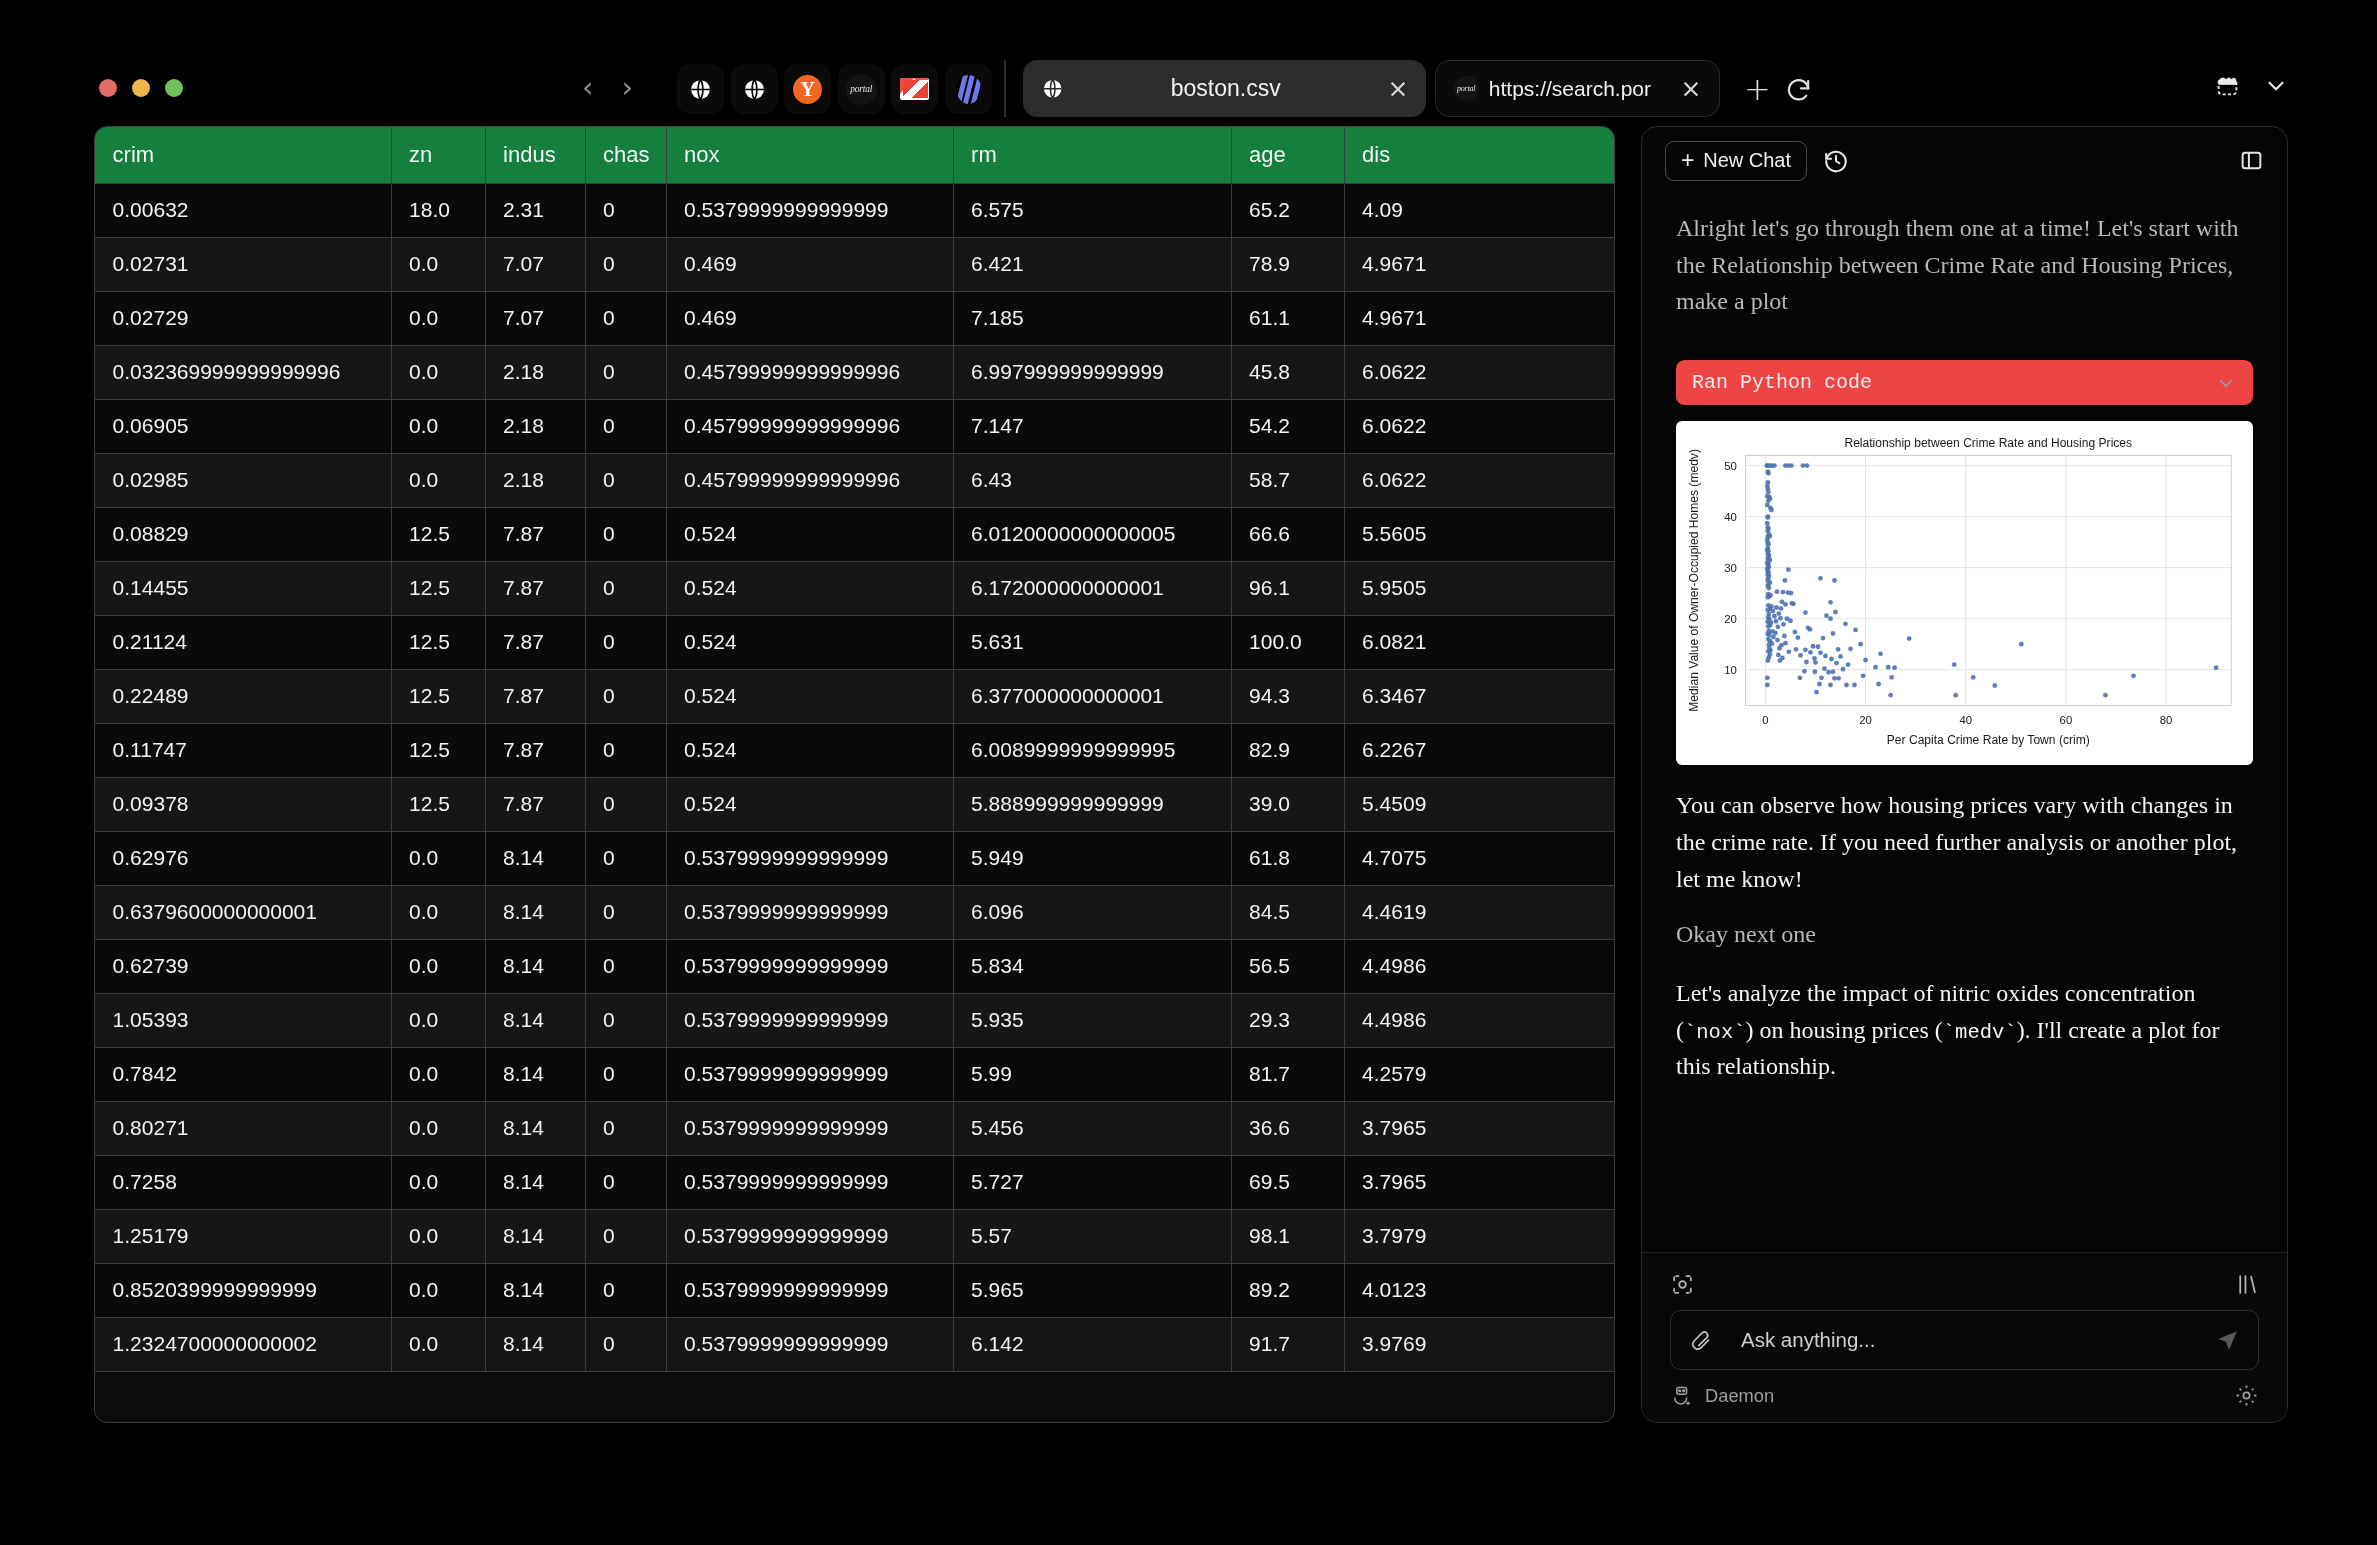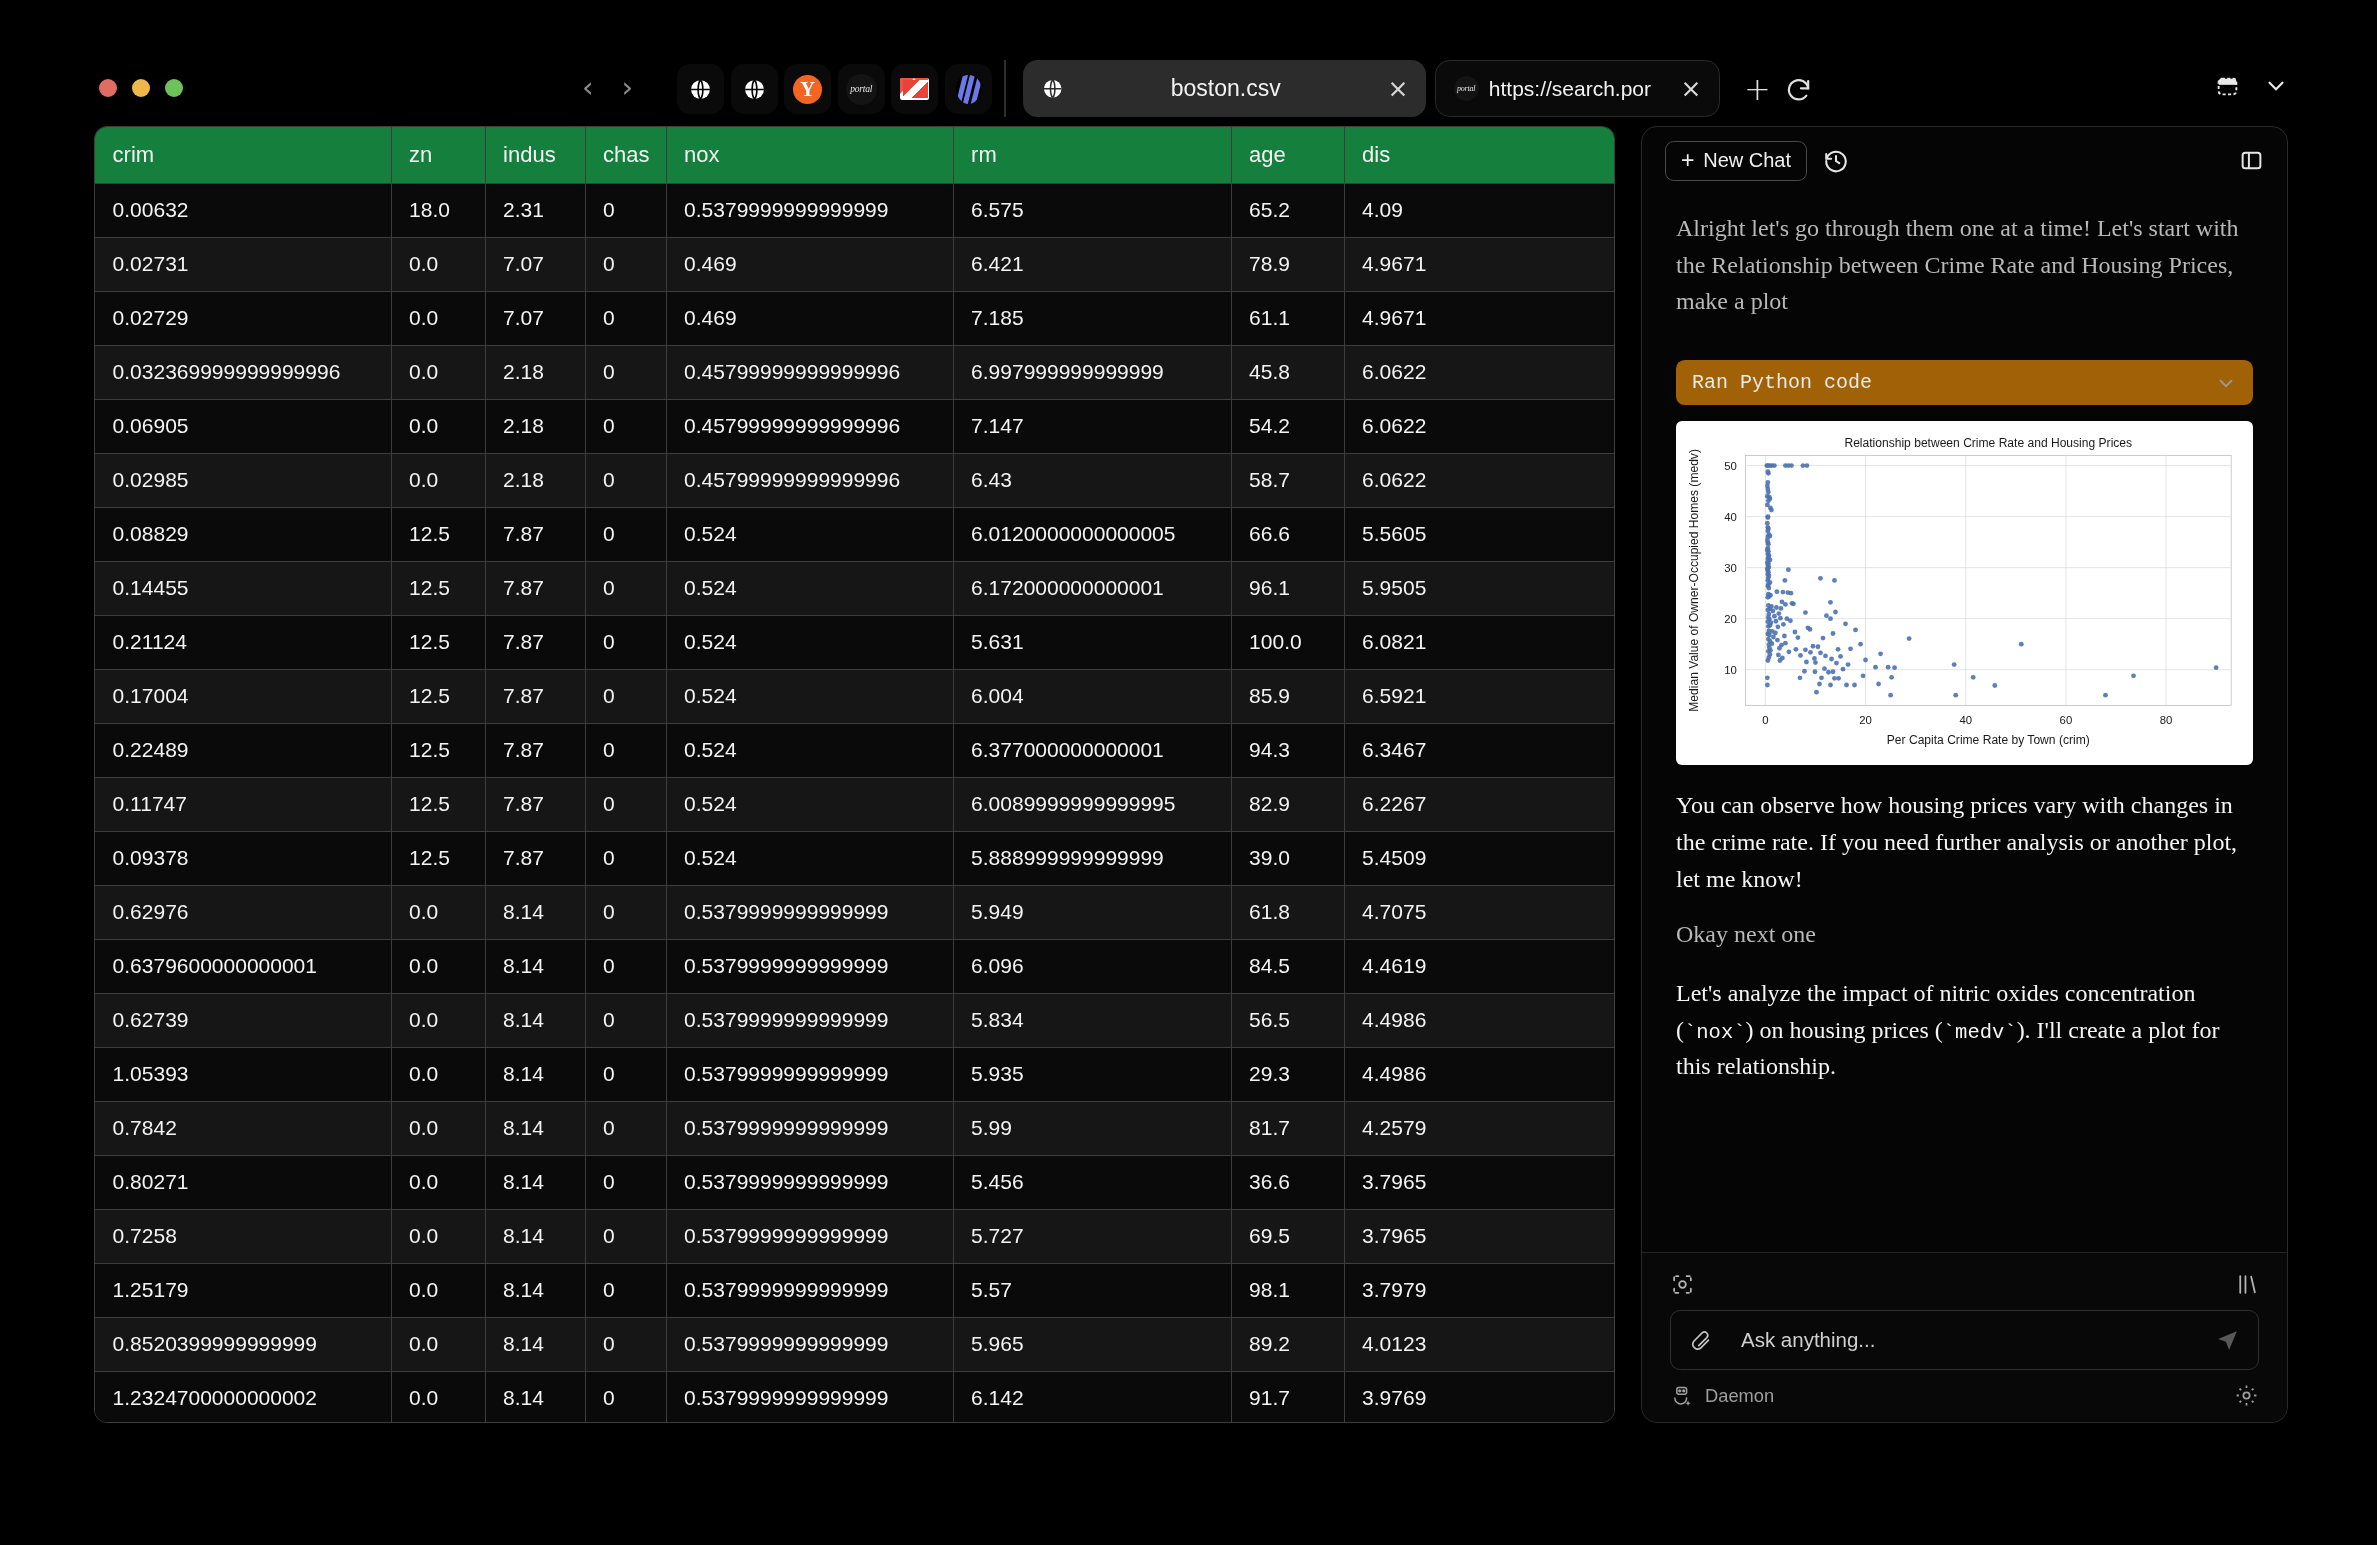--- a/index.html
+++ b/index.html
@@ -219,21 +219,21 @@
   .msg-assist {
     color: #f5f5f5; font-size: 24px; line-height: 1.53;
     font-family: "Liberation Serif", serif;
     margin-bottom: 19px;
   }
   .code-ref {
     font-family: "Liberation Mono", monospace;
     font-size: 20.5px;
   }
   .tool-bar {
-    background: #a16207; border-radius: 8.8px;
+    background: #ef4444; border-radius: 8.8px;
     height: 45px; display: flex; align-items: center;
     padding: 0 16px; margin-bottom: 16px; margin-top: 40px;
   }
   .tool-bar span.lbl {
     color: #e9e9e9; font-size: 20px;
     font-family: "Liberation Mono", monospace;
   }
   .tool-bar .chev { margin-left: auto; color: #9a9a9a; font-size: 19px; }
 
   .plot-card {
@@ -466,30 +466,20 @@
         </tr>
         <tr>
           <td>0.21124</td>
           <td>12.5</td>
           <td>7.87</td>
           <td>0</td>
           <td>0.524</td>
           <td>5.631</td>
           <td>100.0</td>
           <td>6.0821</td>
-        </tr>
-        <tr>
-          <td>0.17004</td>
-          <td>12.5</td>
-          <td>7.87</td>
-          <td>0</td>
-          <td>0.524</td>
-          <td>6.004</td>
-          <td>85.9</td>
-          <td>6.5921</td>
         </tr>
         <tr>
           <td>0.22489</td>
           <td>12.5</td>
           <td>7.87</td>
           <td>0</td>
           <td>0.524</td>
           <td>6.377000000000001</td>
           <td>94.3</td>
           <td>6.3467</td>

